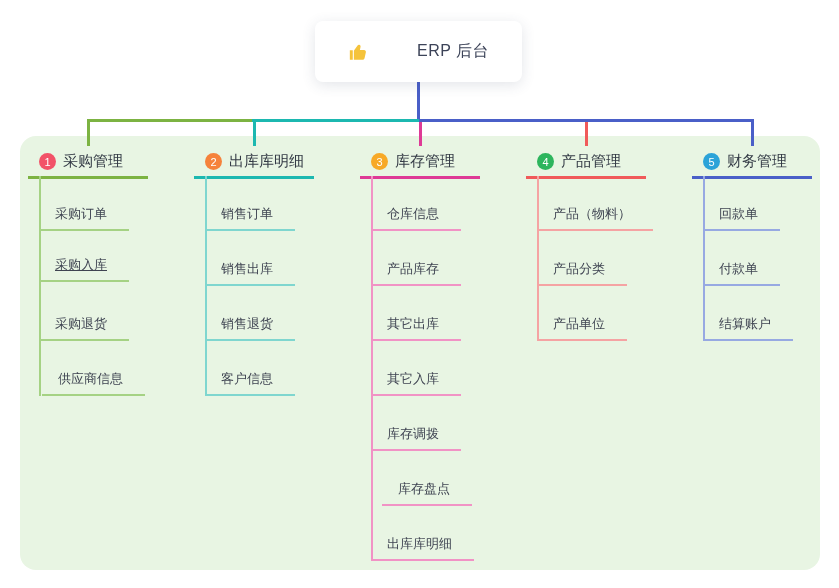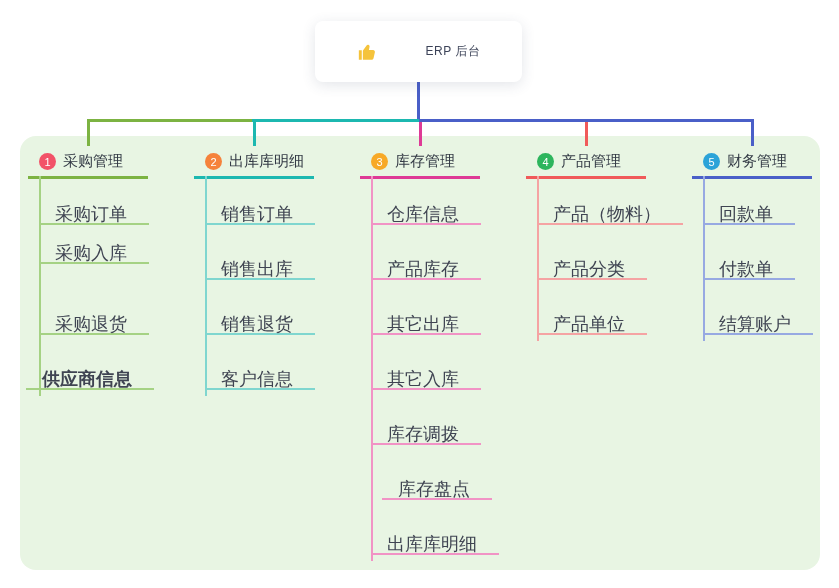--- a/index.html
+++ b/index.html
@@ -1,29 +1,29 @@
 <!DOCTYPE html>
 <html><head>
 <meta charset="utf-8">
 <style>
   html,body{margin:0;padding:0;background:#ffffff;font-family:"Liberation Sans","DejaVu Sans",sans-serif;}
   #canvas{position:relative;width:839px;height:588px;overflow:hidden;background:#ffffff;}
   #panel{position:absolute;left:20px;top:136px;width:800px;height:434px;border-radius:16px;background:#E8F5E3;}
   #root-card{position:absolute;left:315px;top:21px;width:207px;height:61px;background:#ffffff;border-radius:8px;
     box-shadow:0 3px 14px rgba(60,70,100,0.14);display:flex;align-items:center;justify-content:center;gap:10px;cursor:pointer;}
-  #root-card .title{font-size:12px;color:#3C4358;letter-spacing:0.5px;margin-left:37px;}
+  #root-card .title{font-size:16px;color:#3C4358;letter-spacing:0.5px;margin-left:37px;}
   .seg{position:absolute;}
   .branch-header{position:absolute;width:120px;height:32px;box-sizing:border-box;display:flex;align-items:center;
     padding-left:11px;gap:7px;border-bottom:3px solid #000;cursor:pointer;}
   .badge{width:17px;height:17px;border-radius:50%;color:#fff;font-size:11px;display:flex;align-items:center;
     justify-content:center;flex:0 0 auto;}
   .branch-label{font-size:15px;color:#333A45;white-space:nowrap;}
   .tree-line{position:absolute;width:2px;}
-  .child-node{position:absolute;box-sizing:border-box;font-size:18px;line-height:18px;color:#3F4452;
-    padding:8px 22px 0 16px;border-bottom:2px solid #000;white-space:nowrap;cursor:pointer;}
+  .child-node{position:absolute;box-sizing:border-box;font-size:13px;line-height:18px;color:#3F4452;
+    padding:8px 22px 6px 16px;border-bottom:2px solid #000;white-space:nowrap;cursor:pointer;}
   svg{display:block;}
 </style>
 </head>
 <body>
 
 <div id="canvas">
   <div id="panel"></div>
 
   <div id="connectors">
       <div class="seg" style="left: 87px; top: 119px; width: 3px; height: 27px; background: rgb(124, 179, 66);"></div>
@@ -47,23 +47,23 @@
     <span class="title">ERP 后台</span>
   </div>
 
   <div id="branches">
       <div class="branch-header" style="left: 28px; top: 147px; border-bottom-color: rgb(124, 179, 66);">
         <span class="badge" style="background: rgb(242, 82, 104);">1</span>
         <span class="branch-label">采购管理</span>
       </div>
       <div class="tree-line" style="left: 39px; top: 176px; height: 220px; background: rgb(165, 210, 132);"></div>
       <div class="child-node" style="left: 39px; top: 197px; border-bottom-color: rgb(165, 210, 132);">采购订单</div>
-      <div class="child-node" style="left: 39px; top: 236px; border-bottom-color: rgb(165, 210, 132);">采购入库</div>
+      <div class="child-node" style="left: 39px; top: 248px; border-bottom-color: rgb(165, 210, 132); text-decoration: underline;">采购入库</div>
       <div class="child-node" style="left: 39px; top: 307px; border-bottom-color: rgb(165, 210, 132);">采购退货</div>
-      <div class="child-node" style="left: 26px; top: 362px; border-bottom-color: rgb(165, 210, 132); font-weight: bold;">供应商信息</div>
+      <div class="child-node" style="left: 42px; top: 362px; border-bottom-color: rgb(165, 210, 132);">供应商信息</div>
       <div class="branch-header" style="left: 194px; top: 147px; border-bottom-color: rgb(28, 184, 176);">
         <span class="badge" style="background: rgb(245, 130, 59);">2</span>
         <span class="branch-label">出库库明细</span>
       </div>
       <div class="tree-line" style="left: 205px; top: 176px; height: 220px; background: rgb(127, 214, 207);"></div>
       <div class="child-node" style="left: 205px; top: 197px; border-bottom-color: rgb(127, 214, 207);">销售订单</div>
       <div class="child-node" style="left: 205px; top: 252px; border-bottom-color: rgb(127, 214, 207);">销售出库</div>
       <div class="child-node" style="left: 205px; top: 307px; border-bottom-color: rgb(127, 214, 207);">销售退货</div>
       <div class="child-node" style="left: 205px; top: 362px; border-bottom-color: rgb(127, 214, 207);">客户信息</div>
       <div class="branch-header" style="left: 360px; top: 147px; border-bottom-color: rgb(222, 58, 150);">

